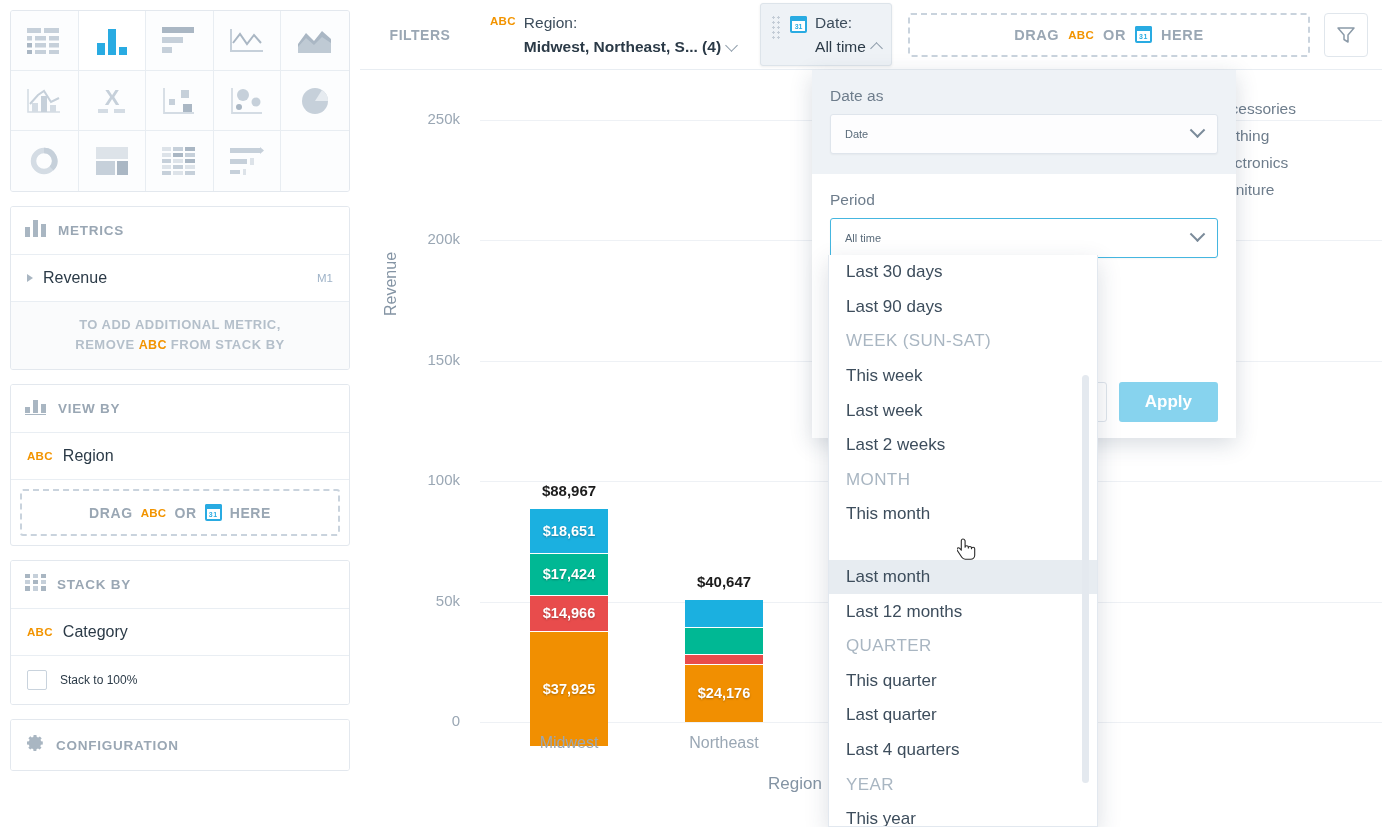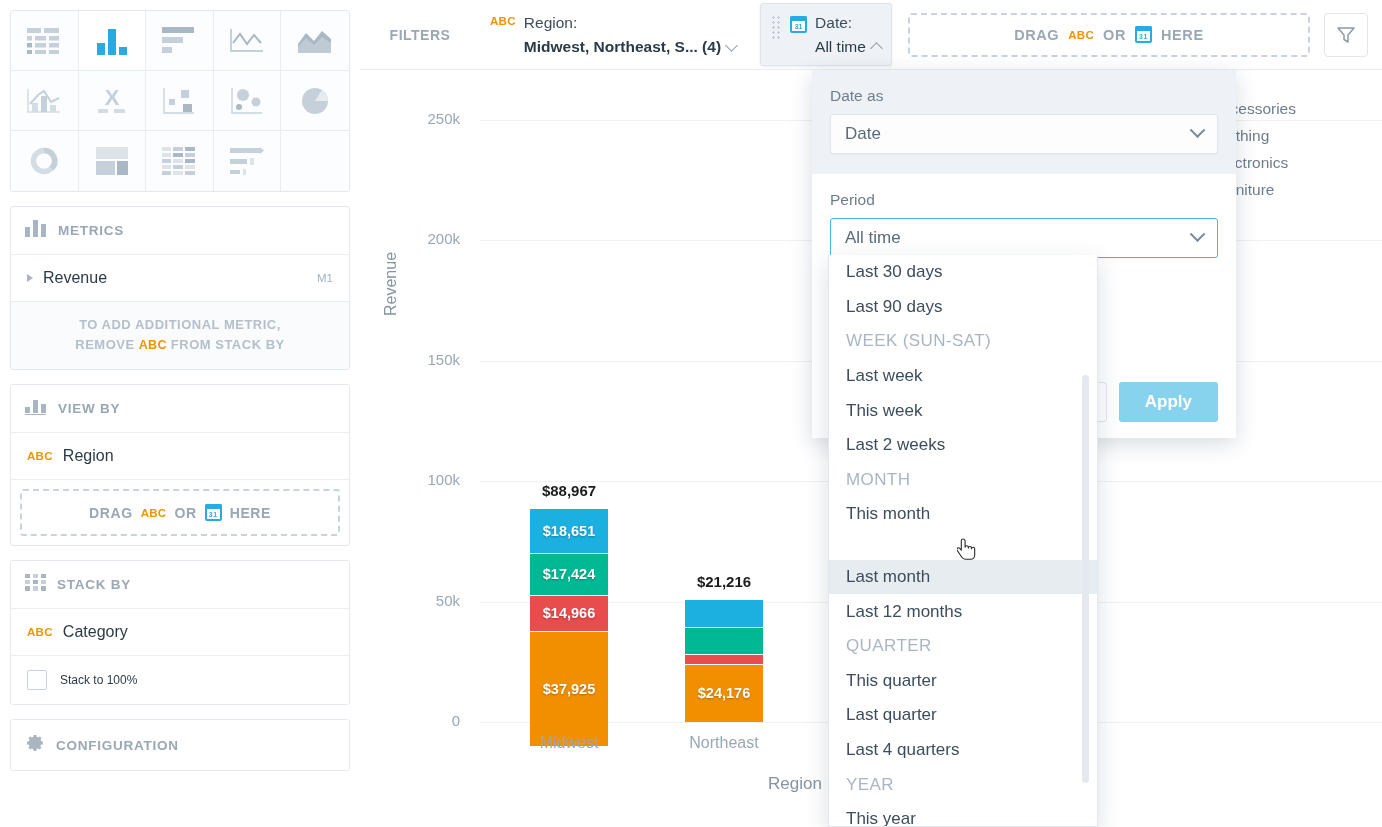--- a/index.html
+++ b/index.html
@@ -233,21 +233,21 @@
   .pop-top {
     background: #eef2f6;
     padding: 17px 18px 20px;
   }
   .pop-lbl { font-size: 15.5px; color: #6e7d8c; margin-bottom: 9px; }
   .pop-select {
     height: 40px; border: 1px solid #dfe5ec; border-radius: 3px;
     background: #fdfdfe;
     display: flex; align-items: center;
     padding: 0 14px;
-    font-size: 17px; color: #5a6b7a;
+    font-size: 11px; color: #5a6b7a;
     cursor: pointer;
     box-shadow: 0 1px 2px rgba(0,0,0,0.04);
   }
   .pop-select.focused { border: 1px solid #45b6e0; background: #fff; }
   .sel-chev {
     margin-left: auto; width: 11px; height: 11px;
     border-right: 2px solid #7b8b9a; border-bottom: 2px solid #7b8b9a;
     transform: rotate(45deg) translate(-3px,-3px);
   }
   .pop-body { background: #fff; padding: 17px 18px 0; position: relative; }
@@ -602,21 +602,21 @@
             <span class="seg-lbl">$17,424</span>
           </div>
           <div class="seg" style="height: 36.0381px; background: rgb(232, 76, 76);">
             <span class="seg-lbl">$14,966</span>
           </div>
           <div class="seg" style="height: 115px; background: rgb(241, 143, 1);">
             <span class="seg-lbl">$37,925</span>
           </div>
         </div>
         <div class="bar-group" style="left: 325px; bottom: 105px; height: 123.201px;">
-          <div class="bar-total" style="top: -26px;">$21,216</div>
+          <div class="bar-total" style="top: -26px;">$40,647</div>
           <div class="seg" style="height: 28.6239px; background: rgb(27, 176, 224);"></div>
           <div class="seg" style="height: 26.9696px; background: rgb(0, 184, 148);"></div>
           <div class="seg" style="height: 9.3912px; background: rgb(232, 76, 76);"></div>
           <div class="seg" style="height: 58.2158px; background: rgb(241, 143, 1);">
             <span class="seg-lbl">$24,176</span>
           </div>
         </div>
       </div>
     <div id="xcats">
         <div class="xcat" style="left: 139px; top: 664px;">Midwest</div>
@@ -652,22 +652,22 @@
     <button class="btn-cancel">Cancel</button>
     <button class="btn-apply">Apply</button>
   </div>
 </div>
 
 <div id="opt-list">
   <div id="opt-items">
       <div class="opt">Last 30 days</div>
       <div class="opt">Last 90 days</div>
       <div class="opt-group">WEEK (SUN-SAT)</div>
+      <div class="opt">This week</div>
       <div class="opt">Last week</div>
-      <div class="opt">This week</div>
       <div class="opt">Last 2 weeks</div>
       <div class="opt-group">MONTH</div>
       <div class="opt">This month</div>
       <div class="opt hl">Last month</div>
       <div class="opt">Last 12 months</div>
       <div class="opt-group">QUARTER</div>
       <div class="opt">This quarter</div>
       <div class="opt">Last quarter</div>
       <div class="opt">Last 4 quarters</div>
       <div class="opt-group">YEAR</div>

